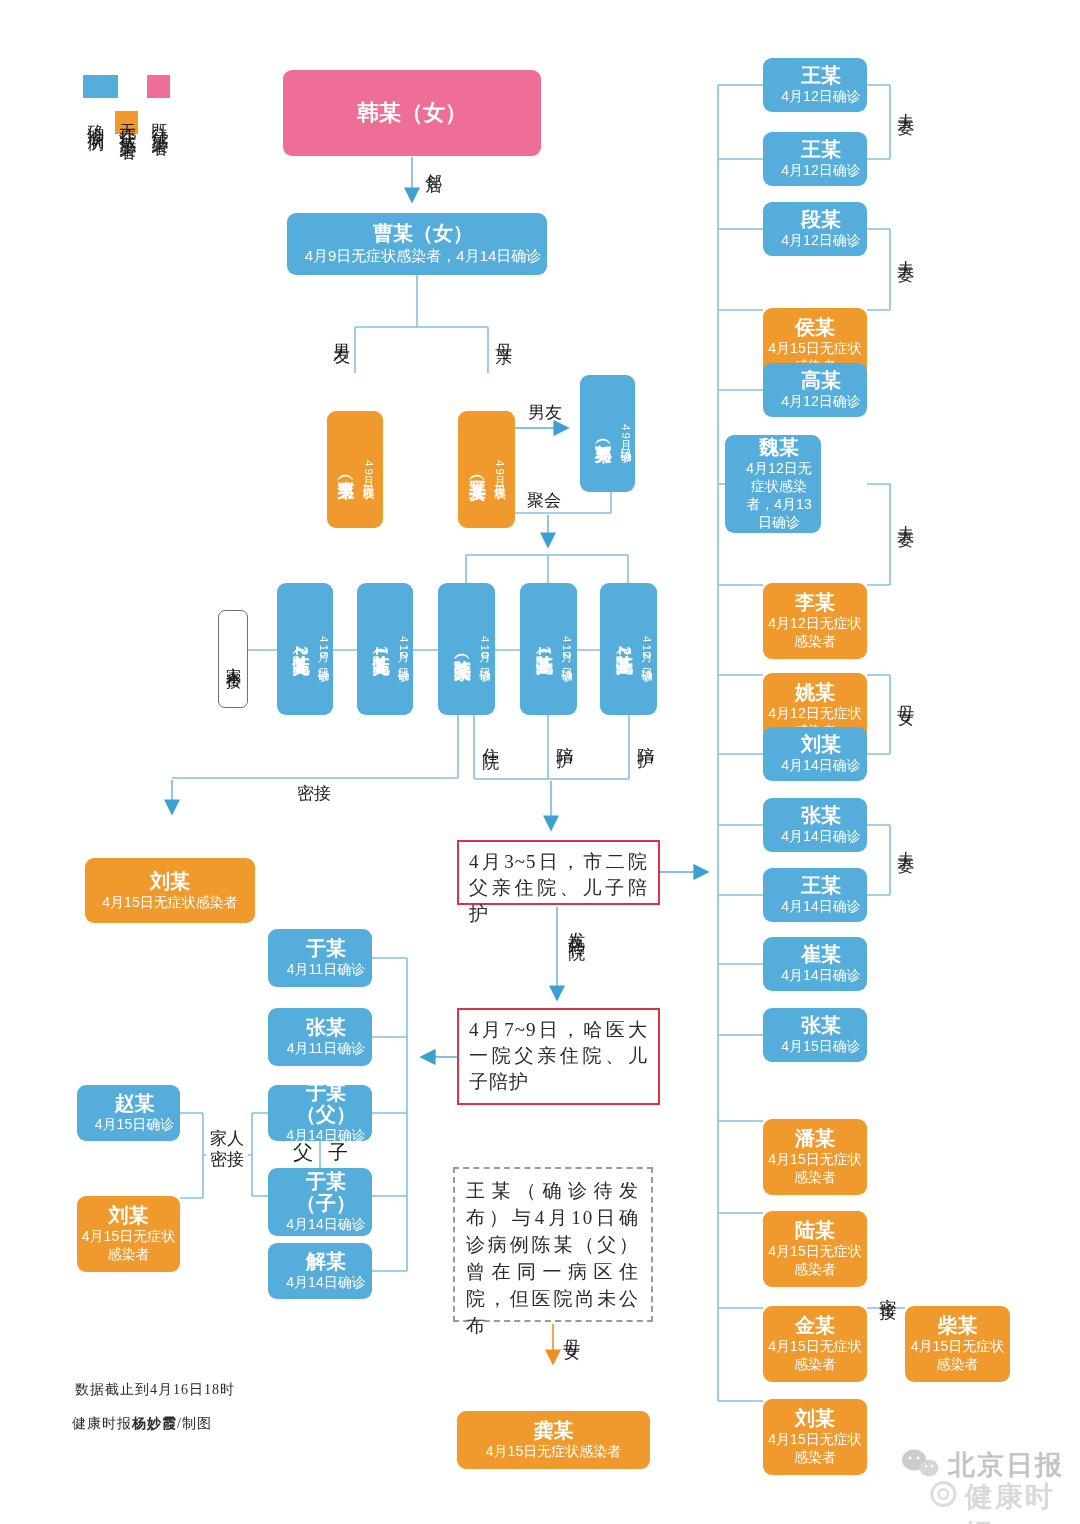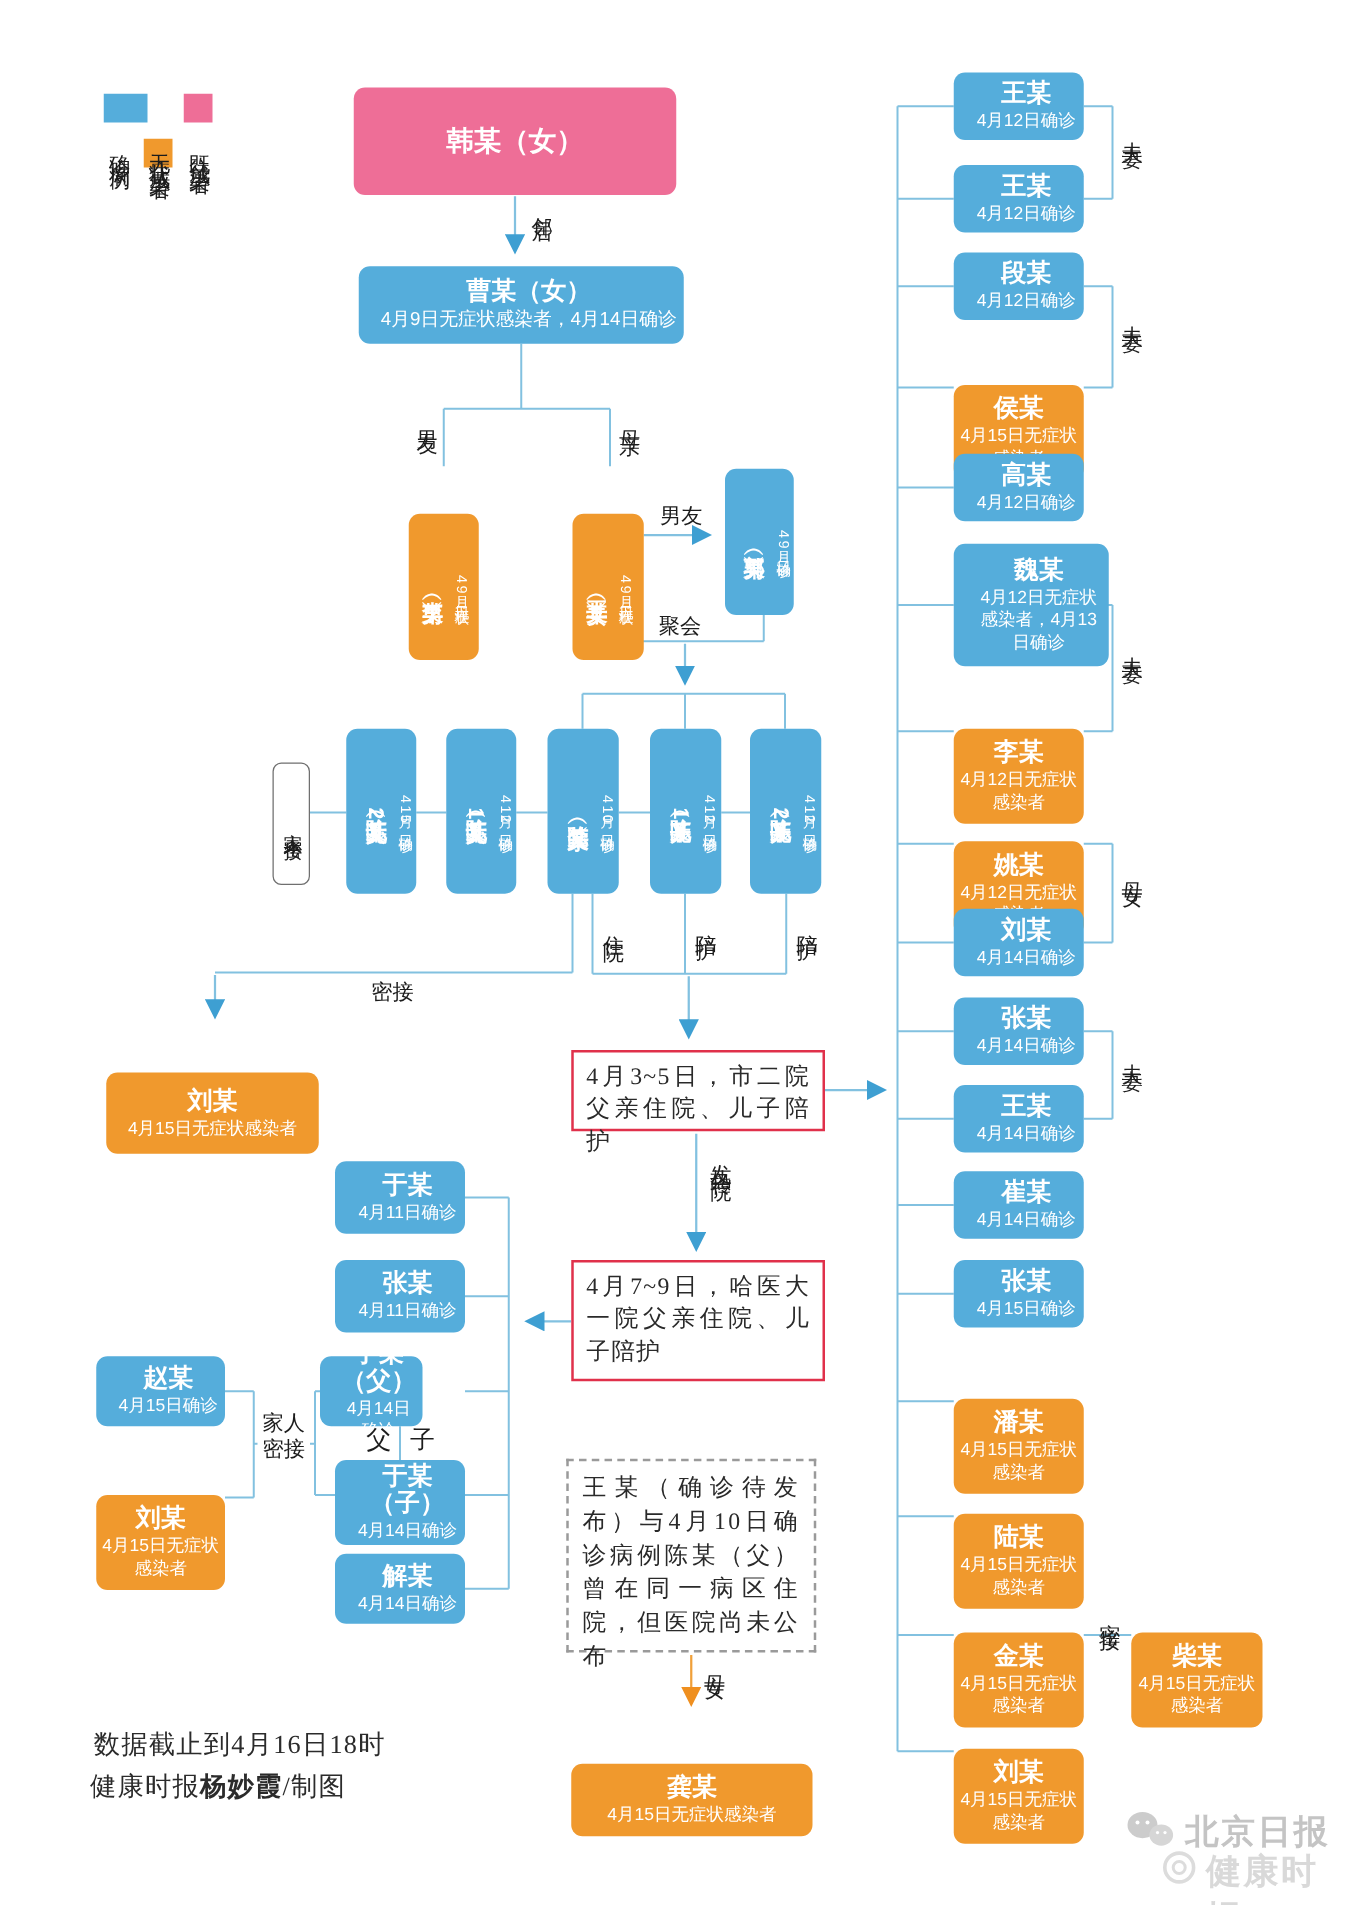--- a/index.html
+++ b/index.html
@@ -23,21 +23,21 @@
           padding:7px 10px;text-align:justify;letter-spacing:1px;}
   .dashbox{position:absolute;z-index:2;background:#fff;border:2px dashed #9a9a9a;box-sizing:border-box;
           font-family:"Liberation Serif",serif;font-size:19px;color:#2a2a2a;line-height:1.42;
           padding:9px 11px;text-align:justify;letter-spacing:2px;}
   .lbl{position:absolute;z-index:3;font-family:"Liberation Serif",serif;font-size:17px;color:#1c1c1c;line-height:1.25;}
   .v{writing-mode:vertical-rl;text-orientation:mixed;letter-spacing:4px;}
   .wbg{background:#fff;padding:2px 1px;}
   .tagbox{position:absolute;z-index:2;border:1.4px solid #6f6f6f;border-radius:7px;background:#fff;
           display:flex;align-items:center;justify-content:center;}
   .legend-swatch{position:absolute;z-index:2;width:23px;height:23px;}
-  .footer{position:absolute;z-index:2;font-family:"Liberation Serif",serif;font-size:21px;color:#2b2b2b;letter-spacing:1px;}
+  .footer{position:absolute;z-index:2;font-family:"Liberation Serif",serif;font-size:14px;color:#2b2b2b;letter-spacing:1px;}
   .wm{position:absolute;z-index:2;display:flex;align-items:flex-start;gap:6px;
       font-family:"Liberation Sans",sans-serif;font-weight:bold;}
   .wm1{color:#c4c4c4;font-size:27px;letter-spacing:2px;}
   .wm2{color:#d9d9d9;font-size:28px;letter-spacing:2px;}
 </style>
 </head>
 <body>
 
 <div class="canvas">
 
@@ -155,21 +155,21 @@
   <div class="redbox" style="left:457px;top:1008px;width:203px;height:97px">4月7~9日，哈医大一院父亲住院、儿子陪护</div>
 
   <div class="node blue" style="left:268px;top:929px;width:104px;height:58px">
     <div class="t">于某</div>
     <div class="d">4月11日确诊</div>
   </div>
   <div class="node blue" style="left:268px;top:1008px;width:104px;height:58px">
     <div class="t">张某</div>
     <div class="d">4月11日确诊</div>
   </div>
-  <div class="node blue" style="left:256px;top:1085px;width:82px;height:56px">
+  <div class="node blue" style="left:268px;top:1085px;width:104px;height:56px">
     <div class="t">于某（父）</div>
     <div class="d">4月14日确诊</div>
   </div>
   <div class="lbl" style="left:293px;top:1140px;font-size:20px">父</div>
   <div class="lbl" style="left:328px;top:1140px;font-size:20px">子</div>
   <div class="node blue" style="left:268px;top:1168px;width:104px;height:68px">
     <div class="t">于某（子）</div>
     <div class="d">4月14日确诊</div>
   </div>
   <div class="node blue" style="left:268px;top:1243px;width:104px;height:56px">
@@ -209,21 +209,21 @@
     <div class="d">4月12日确诊</div>
   </div>
   <div class="node orange" style="left:763px;top:272px;width:104px;height:76px">
     <div class="t">侯某</div>
     <div class="d">4月15日无症状感染者</div>
   </div>
   <div class="node blue" style="left:763px;top:363px;width:104px;height:54px">
     <div class="t">高某</div>
     <div class="d">4月12日确诊</div>
   </div>
-  <div class="node blue" style="left:763px;top:435px;width:124px;height:98px">
+  <div class="node blue" style="left:725px;top:435px;width:96px;height:98px">
     <div class="t">魏某</div>
     <div class="d">4月12日无症状感染者，4月13日确诊</div>
   </div>
   <div class="node orange" style="left:763px;top:547px;width:104px;height:76px">
     <div class="t">李某</div>
     <div class="d">4月12日无症状感染者</div>
   </div>
   <div class="node orange" style="left:763px;top:637px;width:104px;height:76px">
     <div class="t">姚某</div>
     <div class="d">4月12日无症状感染者</div>

